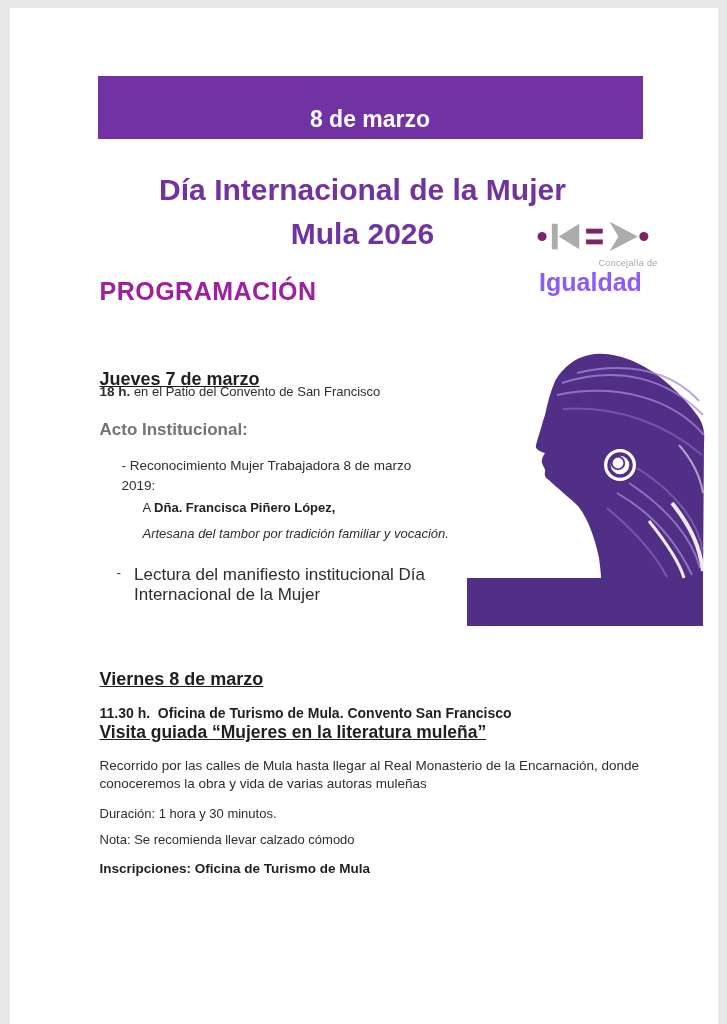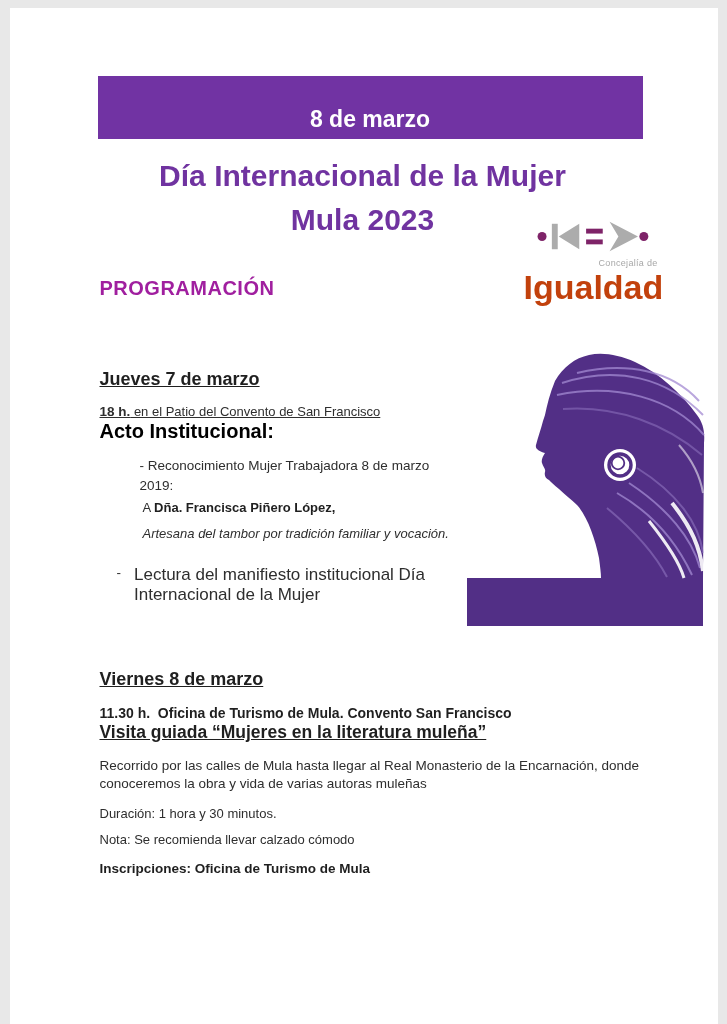--- a/index.html
+++ b/index.html
@@ -18,57 +18,57 @@
     position: absolute; left: 88px; top: 68px;
     width: 545px; height: 63px;
     background: #7133a3;
     display: flex; justify-content: center; align-items: flex-end;
     padding-bottom: 6px;
   }
   .banner-text {
     color: #ffffff; font-weight: bold; font-size: 23px;
   }
   .main-title {
-    position: absolute; left: 48px; top: 146px; width: 610px;
+    position: absolute; left: 48px; top: 160px; width: 610px;
     text-align: center;
     color: #7033a0; font-weight: bold; font-size: 30px; line-height: 44px;
   }
   
   .logo {
     position: absolute; left: 514px; top: 206px; width: 134px;
     text-align: center;
   }
   .logo svg { display: block; margin: 0 auto; }
   .logo-small {
     display: block; color: #a7a7a7; font-size: 9px; margin-top: -2px;
     letter-spacing: 0.3px;
     text-align: right;
   }
   .logo-big {
-    display: block; color: #c2410c; font-size: 34px; font-weight: bold;
+    display: block; color: #8b5cf6; font-size: 25px; font-weight: bold;
     margin-top: 0px; letter-spacing: 0px;
   }
   
   .program-heading {
     position: absolute; left: 90px; top: 269px;
-    color: #a01f9f; font-size: 20px; font-weight: bold; letter-spacing: 0.5px;
+    color: #a01f9f; font-size: 25px; font-weight: bold; letter-spacing: 0.5px;
   }
   
   .day-heading {
     position: absolute; left: 90px;
     font-size: 18px; font-weight: bold; color: #1f1f1f;
     text-decoration: underline;
   }
   .t-jueves { top: 361px; }
   .t-viernes { top: 661px; }
   .line { position: absolute; left: 90px; font-size: 13px; color: #2e2e2e; }
-  .time-line { top: 396px; text-decoration: underline; }
+  .time-line { top: 376px; }
   .time-line b { font-size: 13.5px; }
-  .acto-line { top: 412px; font-size: 20px; font-weight: bold; color: #000000; }
-  .bullet1 { left: 130px; top: 448px; width: 312px; font-size: 13.5px; line-height: 20px; }
+  .acto-line { top: 412px; font-size: 17px; font-weight: bold; color: #737373; }
+  .bullet1 { left: 112px; top: 448px; width: 312px; font-size: 13.5px; line-height: 20px; }
   .honoree { left: 133px; top: 492px; font-size: 13px; }
   .honoree b { color: #1f1f1f; }
   .artesana { left: 133px; top: 518px; font-size: 13px; font-style: italic; }
   .bullet2 { left: 107px; top: 557px; display: flex; gap: 13px; }
   .bullet2 .dash { font-size: 13.5px; }
   .bullet2 .txt { width: 334px; font-size: 17px; line-height: 19.5px; }
   .friday-time { top: 697px; font-weight: bold; font-size: 14px; color: #1f1f1f; white-space: pre-wrap; }
   .visita { top: 714px; font-size: 17.5px; font-weight: bold; color: #1f1f1f; text-decoration: underline; }
   .recorrido { top: 749px; width: 572px; font-size: 13.5px; line-height: 17.5px; }
   .duracion { top: 798px; }
@@ -81,21 +81,21 @@
 <body>
 
 <div class="page">
 
   <div class="banner">
     <span class="banner-text">8 de marzo</span>
   </div>
 
   <div class="main-title">
     <div>Día Internacional de la Mujer</div>
-    <div>Mula 2023</div>
+    <div>Mula 2026</div>
   </div>
 
   <div class="logo">
     <svg width="118" height="46" viewBox="0 0 120 47">
       <circle cx="10" cy="23" r="4.6" fill="#7e2368"></circle>
       <rect x="20" y="10" width="6" height="26" fill="#acacac"></rect>
       <polygon points="27,23 48,10 48,36" fill="#acacac"></polygon>
       <rect x="55" y="15" width="17" height="5" fill="#7e2368"></rect>
       <rect x="55" y="26" width="17" height="5" fill="#7e2368"></rect>
       <polygon points="79,8 108,23 79,38 88,23" fill="#acacac"></polygon>

